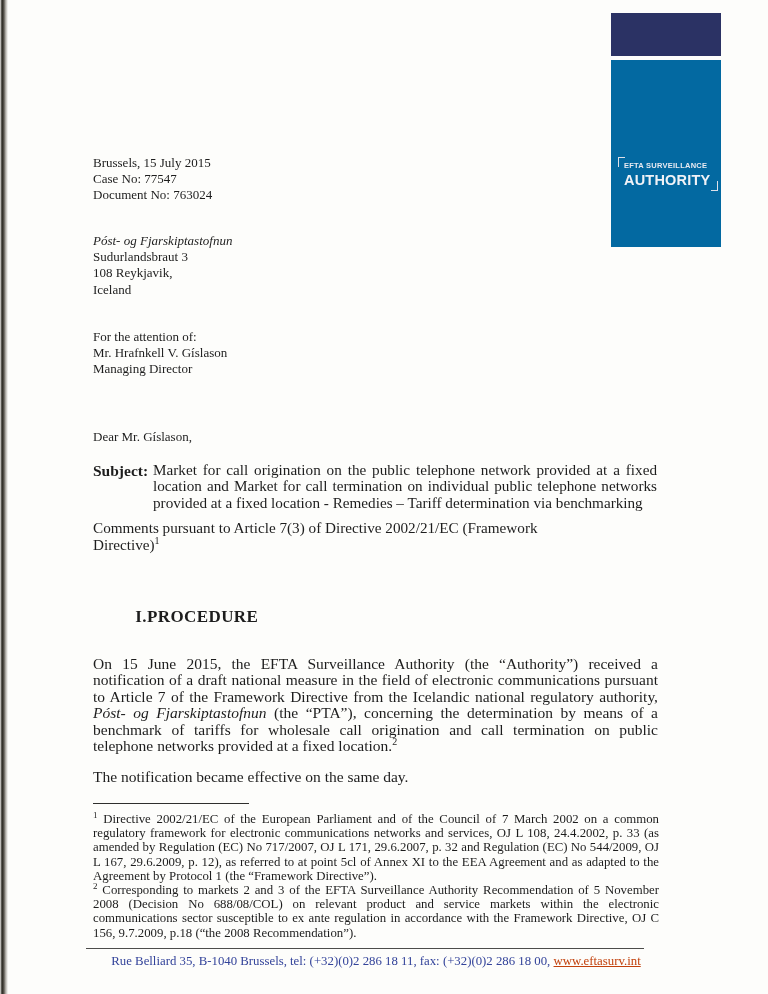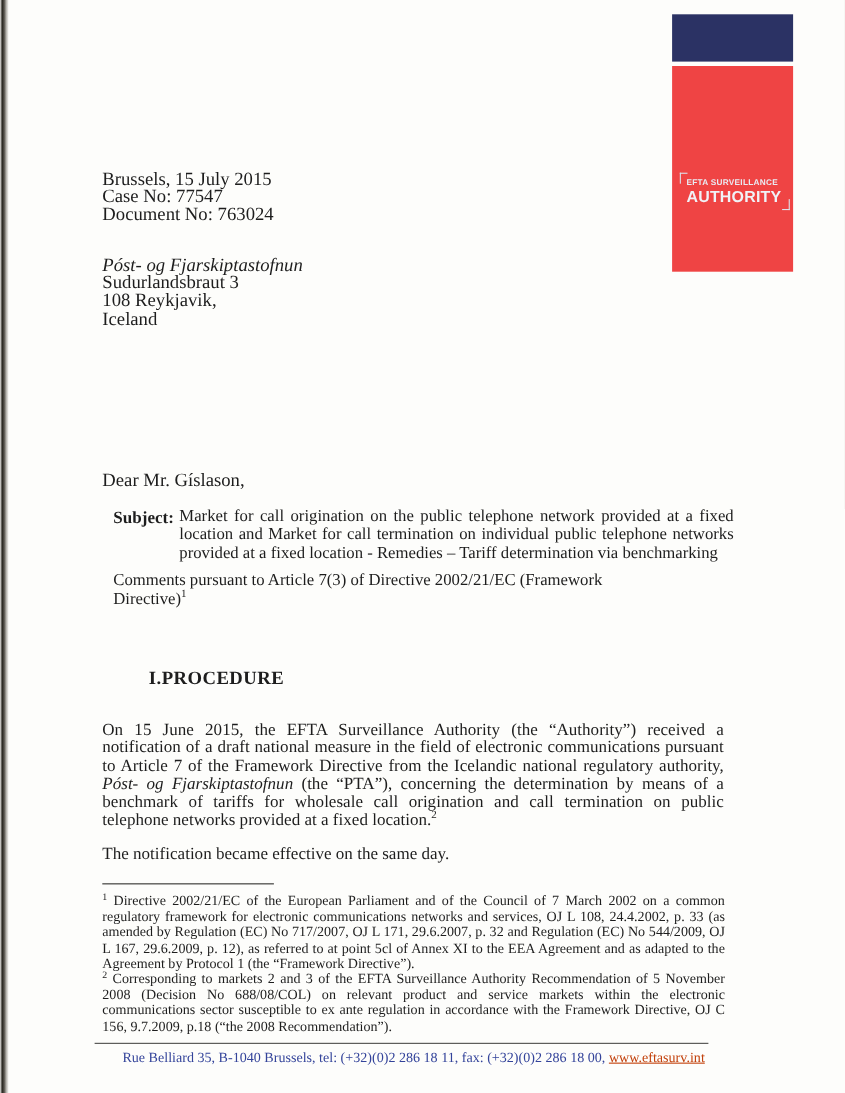--- a/index.html
+++ b/index.html
@@ -12,37 +12,37 @@
     font-family:"Liberation Serif","DejaVu Serif",serif;
     color:#1d1d1d;
   }
   .scan-edge-left {
     position:absolute; left:0; top:0; width:8px; height:994px;
     background:linear-gradient(90deg,#f0efec 0%,#28261f 25%,#57544d 48%,#b6b4ae 72%,#fdfdfb 100%);
   }
   
   .logo { position:absolute; left:611px; top:13px; width:110px; }
   .logo-bar { height:43px; background:#2b3264; }
-  .logo-main { height:187px; background:#ef4444; margin-top:4px; position:relative; }
+  .logo-main { height:187px; background:#0369a1; margin-top:4px; position:relative; }
   .logo-lockup { position:absolute; left:13px; top:101px; }
   .logo-line1 { font:bold 7.5px "Liberation Sans",sans-serif; letter-spacing:.25px; color:#e9ebf2; white-space:nowrap; }
   .logo-line2 { font:bold 14.5px "Liberation Sans",sans-serif; letter-spacing:.2px; color:#f0f2f7; white-space:nowrap; margin-top:2px; }
   .b-tl { position:absolute; left:-6px; top:-4px; width:6px; height:9px;
           border-left:1.4px solid #dde0e9; border-top:1.4px solid #dde0e9; }
   .b-br { position:absolute; right:-8px; bottom:-3px; width:6px; height:9px;
           border-right:1.4px solid #dde0e9; border-bottom:1.4px solid #dde0e9; }
   
   .abs { position:absolute; }
-  .blk { font-size:17px; line-height:16.2px; }
+  .blk { font-size:13px; line-height:16.2px; }
   .italic { font-style:italic; }
   .dateblock { left:93px; top:155px; }
   .recipient { left:93px; top:233px; }
   .attention { left:93px; top:329px; }
   .salutation { left:93px; top:429px; }
-  .subject { left:103px; top:462px; width:565px; }
+  .subject { left:93px; top:462px; width:565px; }
   .subject-label { position:absolute; left:0; top:0; font-weight:bold; font-size:15.5px; }
   .subject-text { margin-left:60px; width:504px; font-weight:normal; font-size:15.2px;
                   line-height:16.4px; text-align:justify; }
   .subject-comments { width:504px; font-weight:normal; font-size:15.2px;
                   line-height:16.4px; margin-top:9px; }
   .heading { left:93px; top:607px; font-weight:bold; font-size:17px; letter-spacing:.4px;text-align:right; }
   .sec-num { display:inline-block; width:54px; }
   .para { left:93px; width:565px; font-size:15.5px; line-height:16.4px; text-align:justify;font-family:Liberation Serif, serif; }
   .para1 { top:656px; }
   .para2 { top:769px; text-align:left; }
@@ -82,20 +82,25 @@
     <div>Document No: 763024</div>
   </div>
 
   <div class="abs blk recipient">
     <div class="italic">Póst- og Fjarskiptastofnun</div>
     <div>Sudurlandsbraut 3</div>
     <div>108 Reykjavik,</div>
     <div>Iceland</div>
   </div>
 
+  <div class="abs blk attention">
+    <div>For the attention of:</div>
+    <div>Mr. Hrafnkell V. Gíslason</div>
+    <div>Managing Director</div>
+  </div>
 
   <div class="abs blk salutation">Dear Mr. Gíslason,</div>
 
   <div class="abs subject">
     <span class="subject-label">Subject:</span>
     <div class="subject-text">Market for call origination on the public telephone network provided at a fixed location and Market for call termination on individual public telephone networks provided at a fixed location - Remedies – Tariff determination via benchmarking</div>
     <div class="subject-comments"><span>Comments pursuant to Article 7(3) of Directive 2002/21/EC (Framework Directive)</span><sup class="ref">1</sup></div>
   </div>
 
   <div class="abs heading">

